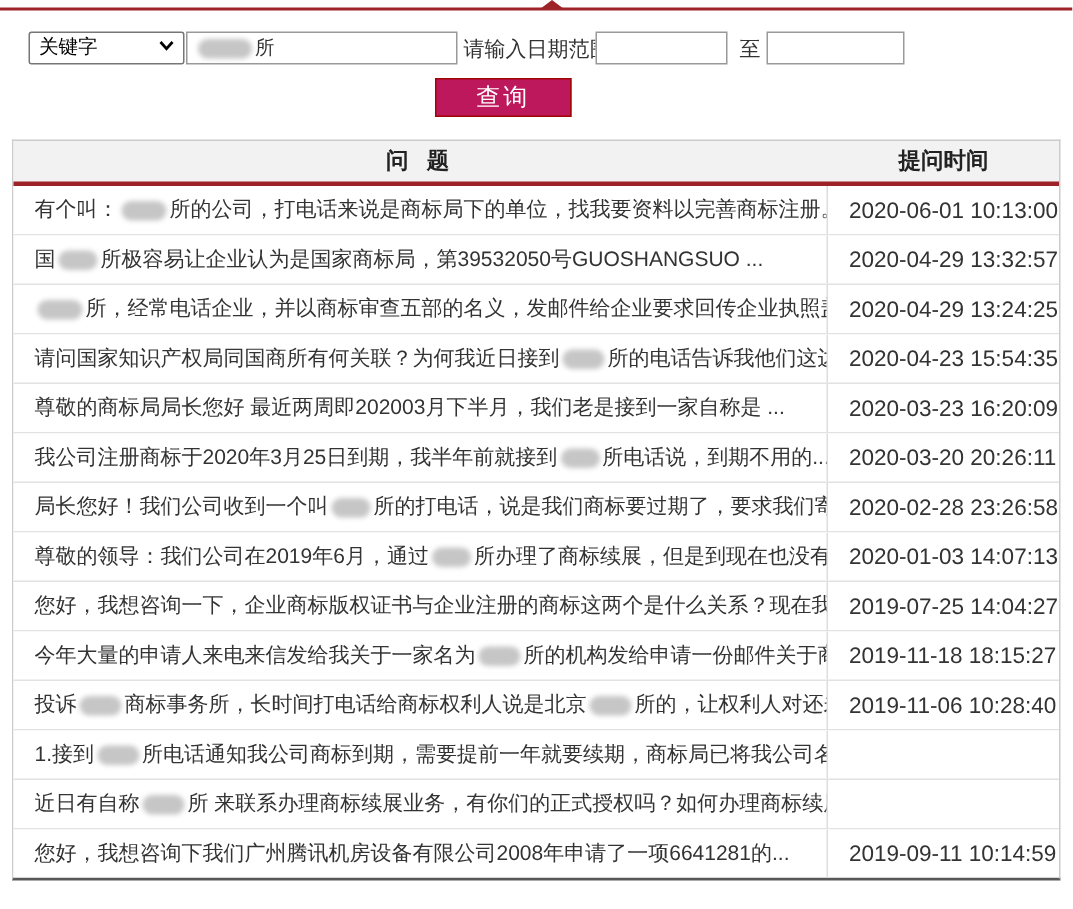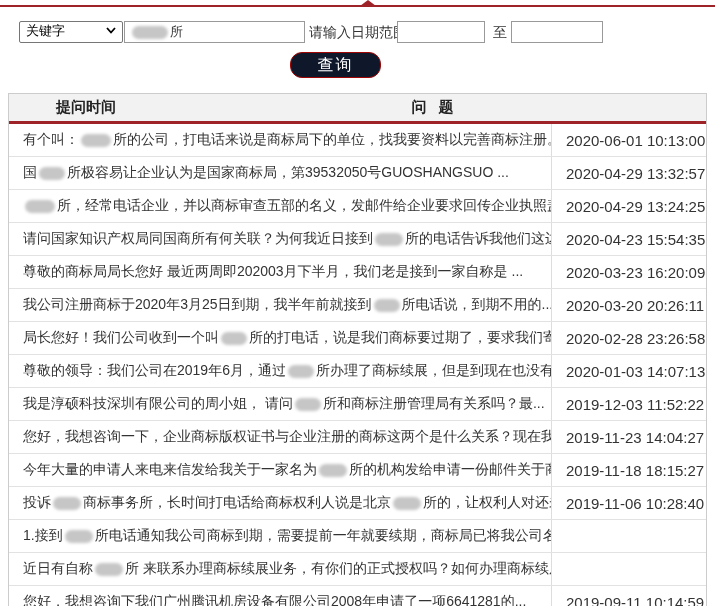--- a/index.html
+++ b/index.html
@@ -28,21 +28,21 @@
   .date-from{left:397px;top:21px;width:88px;height:22px;}
   .date-to{left:511px;top:21px;width:92px;height:22px;}
   .blur-blob{display:inline-block;height:13px;border-radius:7px;background:#c6c6c6;
     filter:blur(1.6px);vertical-align:-2px;margin:0 2px;}
   .kw-input .blur-blob{width:36px;}
   .form-label{position:absolute;top:24px;font-size:14px;color:#333;white-space:nowrap;}
   .lbl-range{left:309px;}
   .lbl-to{left:493px;}
   .search-btn{
     position:absolute;left:290px;top:52px;width:91px;height:26px;box-sizing:border-box;
-    background:#0f172a;border:1px solid #a00505;border-radius:12px;color:#fff;
+    background:#be185d;border:1px solid #a00505;border-radius:0;color:#fff;
     font-size:16px;letter-spacing:2px;display:flex;align-items:center;justify-content:center;cursor:pointer;
     font-family:"Liberation Sans","DejaVu Sans",sans-serif;
   }
   
   .tbl{position:absolute;left:8px;top:93px;width:699px;box-sizing:border-box;
     border-left:1px solid #ccc;border-right:1px solid #ccc;border-top:1px solid #ccc;
     border-bottom:2px solid #595959;}
   .tbl-head{display:flex;height:27px;background:#f2f2f2;border-bottom:3px solid #9e2329;}
   .th{font-size:15px;font-weight:bold;color:#222;display:flex;align-items:center;justify-content:center;}
   .th-q{width:543px;letter-spacing:4px;}
@@ -80,22 +80,22 @@
   <span class="form-label lbl-range">请输入日期范围</span>
   <div class="text-input date-from"></div>
   <span class="form-label lbl-to">至</span>
   <div class="text-input date-to"></div>
 
   <div class="search-btn">查询</div>
 </div>
 
 <div class="tbl">
   <div class="tbl-head">
+    <div class="th th-q">问 题</div>
     <div class="th th-t">提问时间</div>
-    <div class="th th-q">问 题</div>
   </div>
   <div id="rows">
       <div class="row">
         <div class="cell-q">有个叫：<span class="blur-blob" style="width: 30px;"></span>所的公司，打电话来说是商标局下的单位，找我要资料以完善商标注册。但我...</div>
         <div class="cell-t">2020-06-01 10:13:00</div>
       </div>
       <div class="row">
         <div class="cell-q">国<span class="blur-blob" style="width: 26px;"></span>所极容易让企业认为是国家商标局，第39532050号GUOSHANGSUO ...</div>
         <div class="cell-t">2020-04-29 13:32:57</div>
       </div>
@@ -117,26 +117,22 @@
       </div>
       <div class="row">
         <div class="cell-q">局长您好！我们公司收到一个叫<span class="blur-blob" style="width: 26px;"></span>所的打电话，说是我们商标要过期了，要求我们寄资料...</div>
         <div class="cell-t">2020-02-28 23:26:58</div>
       </div>
       <div class="row">
         <div class="cell-q">尊敬的领导：我们公司在2019年6月，通过<span class="blur-blob" style="width: 26px;"></span>所办理了商标续展，但是到现在也没有...</div>
         <div class="cell-t">2020-01-03 14:07:13</div>
       </div>
       <div class="row">
-        <div class="cell-q">我是淳硕科技深圳有限公司的周小姐， 请问<span class="blur-blob" style="width: 26px;"></span>所和商标注册管理局有关系吗？最...</div>
-        <div class="cell-t">2019-12-03 11:52:22</div>
-      </div>
-      <div class="row">
         <div class="cell-q">您好，我想咨询一下，企业商标版权证书与企业注册的商标这两个是什么关系？现在我企业...</div>
-        <div class="cell-t">2019-11-23 14:04:27</div>
+        <div class="cell-t">2019-07-25 14:04:27</div>
       </div>
       <div class="row">
         <div class="cell-q">今年大量的申请人来电来信发给我关于一家名为<span class="blur-blob" style="width: 28px;"></span>所的机构发给申请一份邮件关于商标续...</div>
         <div class="cell-t">2019-11-18 18:15:27</div>
       </div>
       <div class="row">
         <div class="cell-q">投诉<span class="blur-blob" style="width: 28px;"></span>商标事务所，长时间打电话给商标权利人说是北京<span class="blur-blob" style="width: 28px;"></span>所的，让权利人对还未到续...</div>
         <div class="cell-t">2019-11-06 10:28:40</div>
       </div>
       <div class="row">

